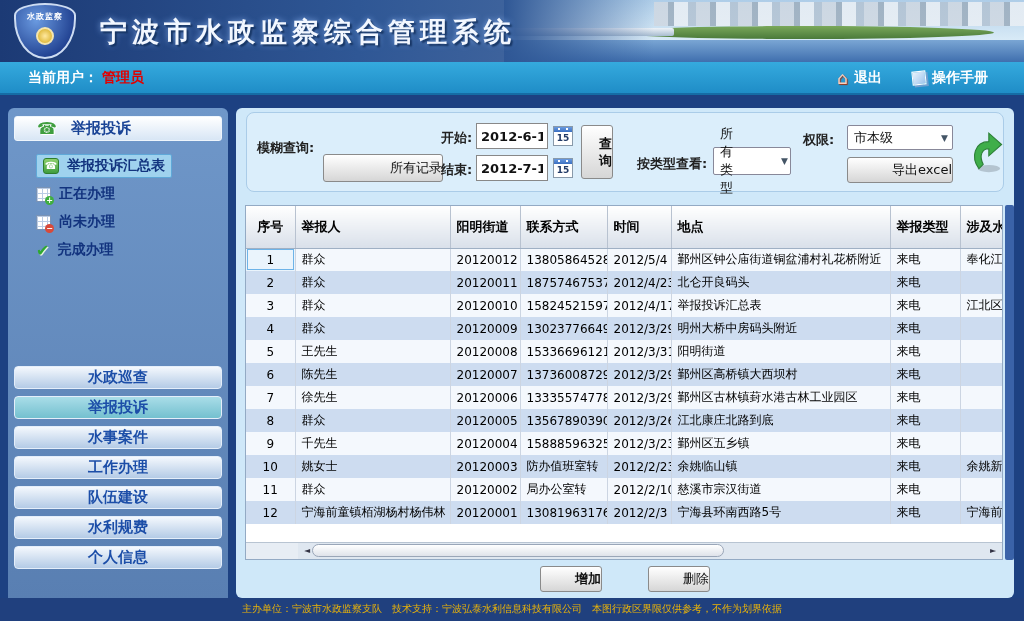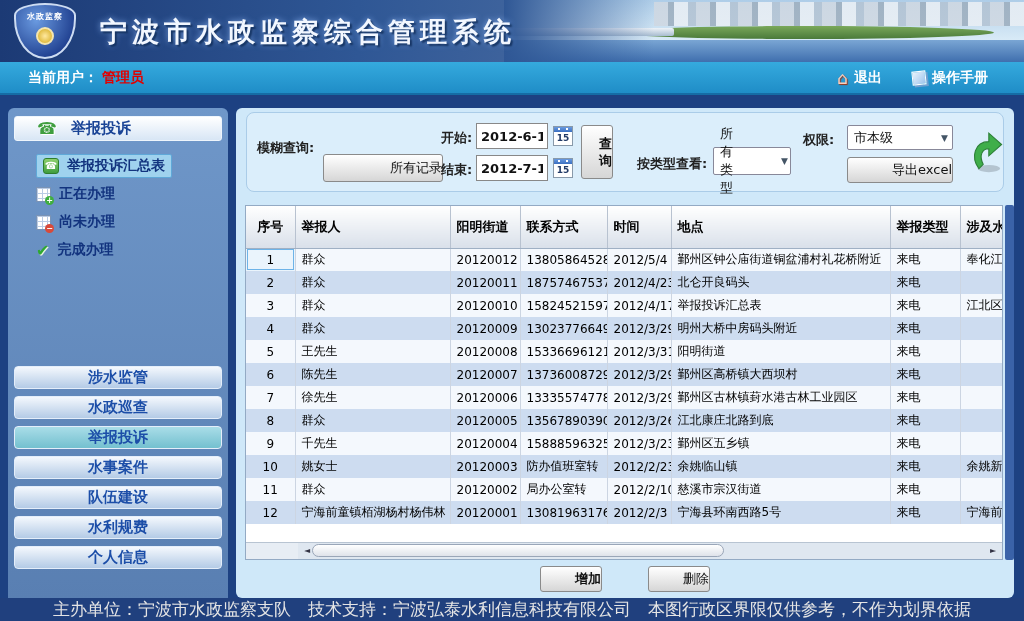--- a/index.html
+++ b/index.html
@@ -138,21 +138,21 @@
     background:linear-gradient(#ffffff,#dfe3ea); border:1px solid #9aa6b8; cursor:grab; }
   
   .vstrip { position:absolute; left:769px; top:97px; width:9px; height:355px; background:#3a62a8; border-radius:2px; cursor:grab; }
 
   .action-btn { position:absolute; width:62px; height:26px; }
   .add-btn { left:304px; top:458px;font-weight:bold; }
   .del-btn { left:412px; top:458px; }
 
   
   .footer { position:absolute; left:0; top:598px; width:1024px; height:23px; background:#20407e;
-    color:#e5e5e5; font-size:17px; text-align:center; line-height:22px; }
+    color:#eab308; font-size:10px; text-align:center; line-height:22px; }
 </style>
 </head>
 <body>
 
 <div class="banner">
   <div class="city">
     <div class="sky"></div>
       <div class="bldg"></div>
       <div class="island"></div>
     <div class="bridge"></div>
@@ -206,24 +206,24 @@
           <span class="badge red">−</span>
         </span>
       <span>尚未办理</span>
     </div>
     <div class="subitem">
       <span class="ic-check">✔</span>
       <span>完成办理</span>
     </div>
   </div>
   <div class="modules">
-    <div class="module-btn">涉水监管</div>
     <div class="module-btn">水政巡查</div>
     <div class="module-btn active">举报投诉</div>
     <div class="module-btn">水事案件</div>
+    <div class="module-btn">工作办理</div>
     <div class="module-btn">队伍建设</div>
     <div class="module-btn">水利规费</div>
     <div class="module-btn">个人信息</div>
   </div>
 </div>
 
 <div class="content">
 
   <div class="toolbar">
     <span class="tb-label fuzzy-label">模糊查询:</span>

